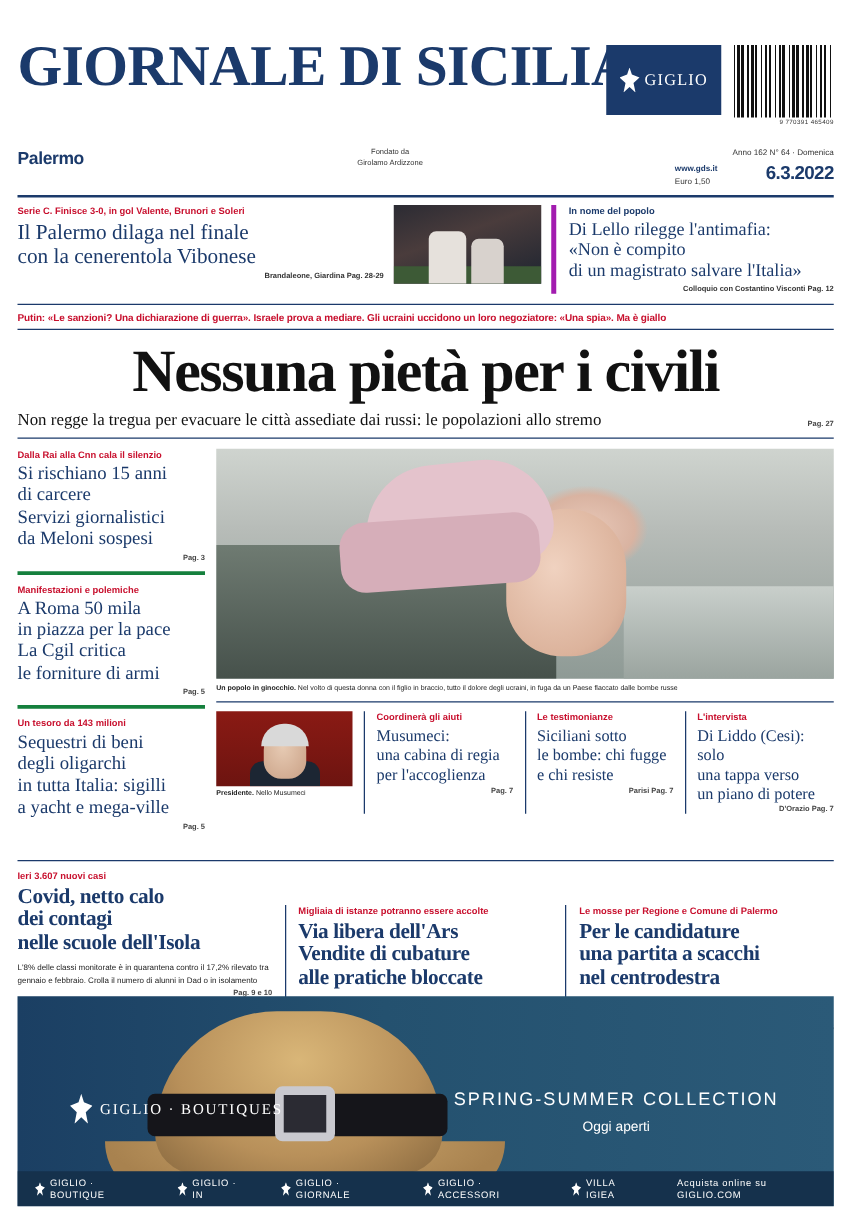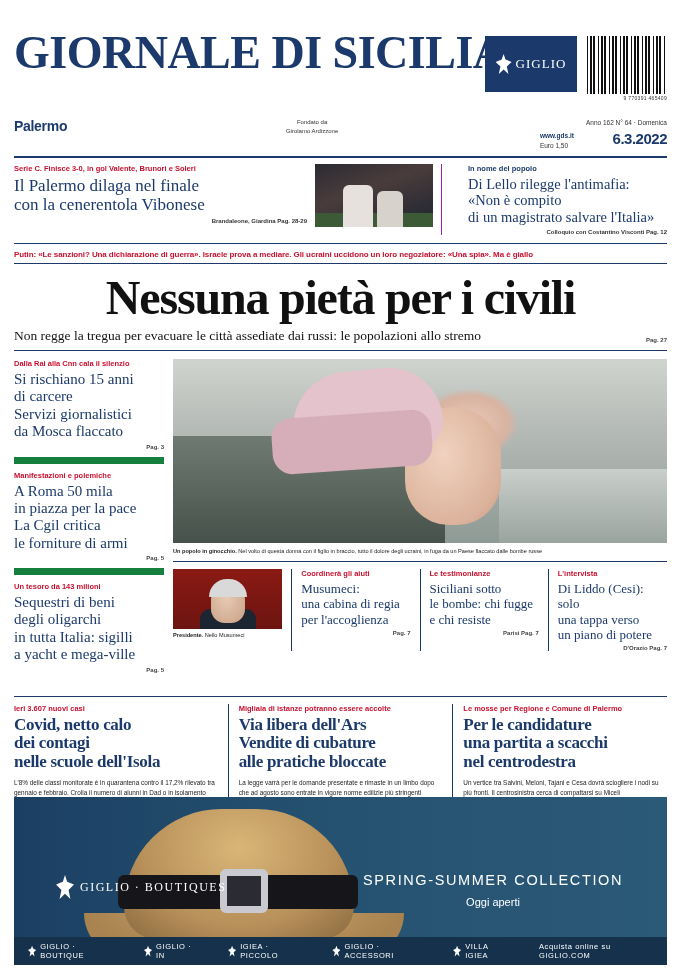--- a/index.html
+++ b/index.html
@@ -171,22 +171,22 @@
   }
   .promo-photo .player2 {
     position:absolute; bottom:0; left:62px; width:26px; height:36px;
     background:#d8d2cd; border-radius:6px 6px 0 0;
   }
   .promo-photo .pitch {
     position:absolute; bottom:0; left:0; right:0; height:14px; background:#3d5a36;
   }
   .promo-right {
     flex: 1;
-    border-left: 1px solid #a21caf;
-    padding-left: 26px;
+    border-left: 4px solid #a21caf;
+    padding-left: 10px;
   }
   
   .ticker {
     font-family: "Liberation Sans", sans-serif;
     font-weight: bold;
     font-size: 8px;
     color: #c8102e;
     padding: 6px 0 4px 0;
     border-bottom: 1px solid #1b3a6b;
     letter-spacing: -0.1px;
@@ -217,21 +217,21 @@
     font-size:6px; font-weight:bold; color:#444;
   }
   
   .mid {
     display: flex;
     gap: 9px;
     padding-top: 8px;
   }
   .col-left { flex: 0 0 150px; }
   .col-right { flex: 1; }
-  .lead-block { padding-bottom: 7px; border-bottom: 7px solid #15803d; margin-bottom: 7px; position:relative; }
+  .lead-block { padding-bottom: 7px; border-bottom: 3px solid #15803d; margin-bottom: 7px; position:relative; }
   .lead-block:last-child { border-bottom: none; }
   .lead-title {
     font-family: "Liberation Serif", serif;
     font-size: 15px;
     line-height: 1.16;
     color: #1b3a6b;
   }
   .pagref-sm {
     font-family:"Liberation Sans", sans-serif;
     font-size:6px; font-weight:bold; color:#444;
@@ -318,21 +318,21 @@
   }
   .portrait-cap b { font-weight:bold; }
   
   .bottom-rule { border-top: 1.5px solid #1b3a6b; margin-top: 9px; }
   .bottom {
     display: flex;
     gap: 10px;
     padding-top: 7px;
   }
   .bcol { flex: 1; position: relative; }
-  .bcol + .bcol { border-left: 1px solid #1b3a6b; padding-left: 10px; }
+  .bcol + .bcol { border-left: 1px solid #1b3a6b; padding-left: 10px; margin-top: 28px; }
   .b-head {
     font-family: "Liberation Serif", serif;
     font-weight: bold;
     font-size: 17px;
     line-height: 1.1;
     color: #1b3a6b;
     letter-spacing: -0.3px;
   }
   .b-body {
     font-family: "Liberation Sans", sans-serif;
@@ -488,21 +488,21 @@
 
   <div class="mid">
     <div class="col-left">
 
       <div class="lead-block">
         <div class="kicker-red">Dalla Rai alla Cnn cala il silenzio</div>
         <div class="lead-title">
           <div>Si rischiano 15 anni</div>
           <div>di carcere</div>
           <div>Servizi giornalistici</div>
-          <div>da Mosca flaccato</div>
+          <div>da Meloni sospesi</div>
         </div>
         <div class="pagref-sm">Pag. 3</div>
       </div>
 
       <div class="lead-block">
         <div class="kicker-red">Manifestazioni e polemiche</div>
         <div class="lead-title">
           <div>A Roma 50 mila</div>
           <div>in piazza per la pace</div>
           <div>La Cgil critica</div>
@@ -640,21 +640,21 @@
       <span class="item">
         <span class="dot"></span>
         <span>GIGLIO · BOUTIQUE</span>
       </span>
       <span class="item">
         <span class="dot"></span>
         <span>GIGLIO · IN</span>
       </span>
       <span class="item">
         <span class="dot"></span>
-        <span>IGIEA · PICCOLO</span>
+        <span>GIGLIO · GIORNALE</span>
       </span>
       <span class="item">
         <span class="dot"></span>
         <span>GIGLIO · ACCESSORI</span>
       </span>
       <span class="item">
         <span class="dot"></span>
         <span>VILLA IGIEA</span>
       </span>
       <span class="shop">Acquista online su GIGLIO.COM</span>

